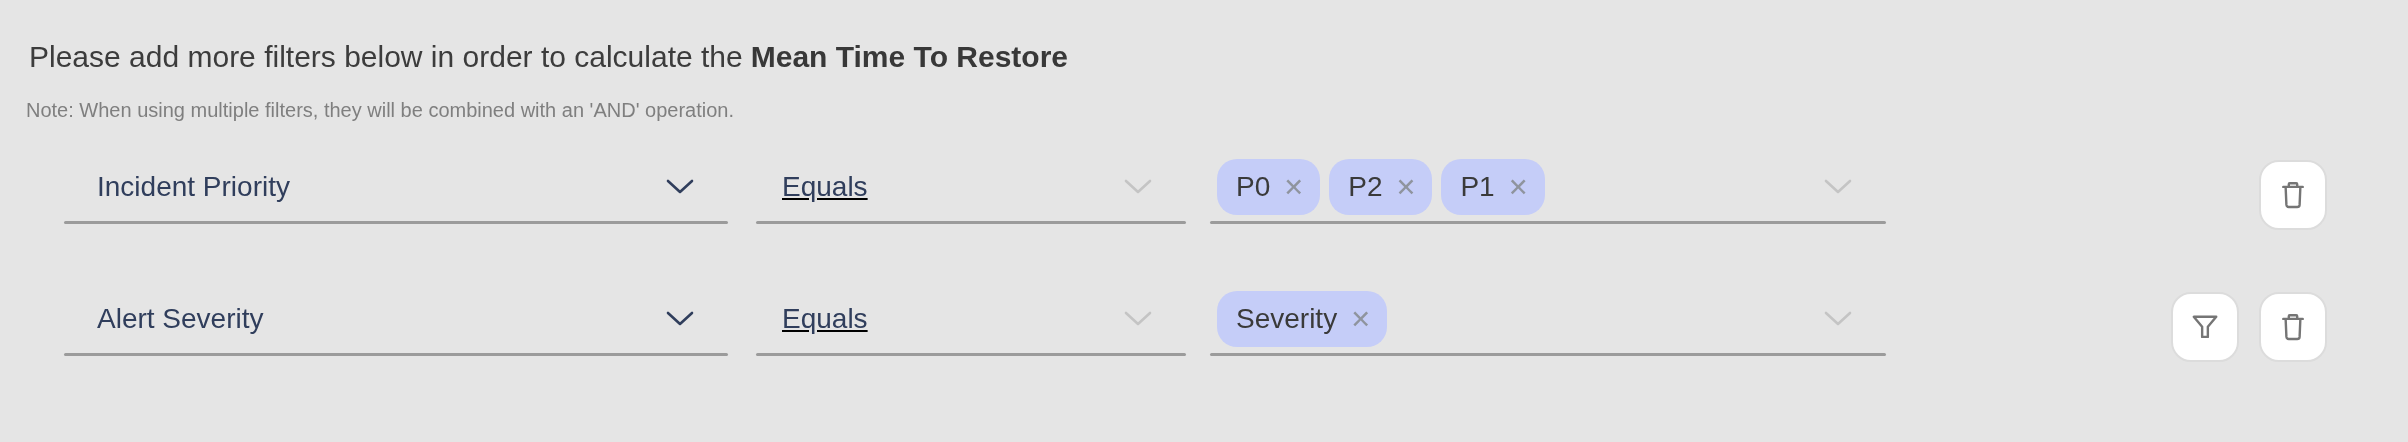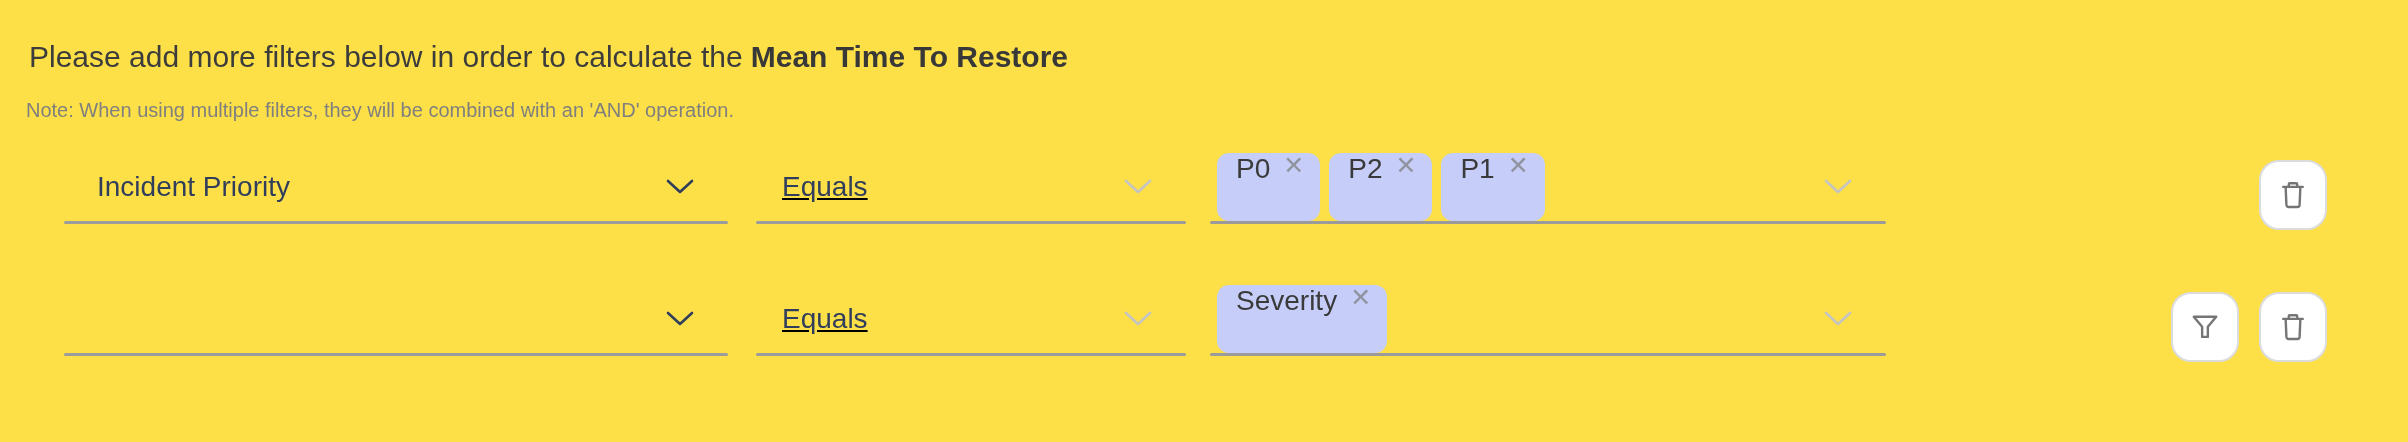--- a/index.html
+++ b/index.html
@@ -1,17 +1,17 @@
 <!DOCTYPE html>
 <html><head>
 <meta charset="utf-8">
 <style>
   html,body{margin:0;padding:0;background:#ffffff;}
   body{font-family:"Liberation Sans","DejaVu Sans",sans-serif;}
-  .canvas{position:relative;width:2408px;height:442px;background:#fde047;overflow:hidden;}
+  .canvas{position:relative;width:2408px;height:442px;background:#e5e5e5;overflow:hidden;}
 
   .header{position:absolute;left:29px;top:38px;font-size:30px;line-height:38px;color:#3c3c3c;white-space:nowrap;}
   .header b{font-weight:bold;color:#383838;margin-left:8px;}
   .note{position:absolute;left:26px;top:91px;font-size:20px;line-height:38px;color:#7f7f7f;white-space:nowrap;}
 
   .row{position:absolute;left:0;width:2408px;height:70px;}
   .row1{top:152px;}
   .row2{top:284px;}
 
   .field{position:absolute;top:0;height:70px;display:flex;align-items:center;}
@@ -20,21 +20,21 @@
   .f2{left:756px;width:430px;padding-left:26px;box-sizing:border-box;text-decoration:underline;}
   .f3{left:1210px;width:676px;padding-left:7px;box-sizing:border-box;}
 
   .flabel{font-size:28px;color:#303e5c;white-space:nowrap;}
   .chev{position:absolute;right:34px;top:50%;margin-top:-8px;width:28px;height:16px;}
   .chev polyline{fill:none;stroke-width:2.6;stroke-linecap:round;stroke-linejoin:round;}
   .chev.dark polyline{stroke:#303e5c;}
   .chev.light polyline{stroke:#c4c4c4;}
 
   .tags{display:flex;align-items:center;gap:9px;}
-  .tag{display:inline-flex;height:68px;padding:0 16px 0 19px;background:#c5cdf8;border-radius:12px;}
+  .tag{display:inline-flex;align-items:center;height:56px;padding:0 16px 0 19px;background:#c5cdf8;border-radius:20px;}
   .tag .tlabel{font-size:28px;color:#3a3a3a;white-space:nowrap;}
   .tag .tx{font-size:25px;color:#8f949e;margin-left:13px;cursor:pointer;line-height:1;}
 
   .actions{position:absolute;top:8px;display:flex;gap:20px;}
   .a1{left:2259px;}
   .a2{left:2171px;}
   .iconbtn{width:68px;height:70px;background:#ffffff;border:2px solid #dcdcdc;border-radius:20px;display:flex;align-items:center;justify-content:center;padding:0;cursor:pointer;box-sizing:border-box;}
   .iconbtn svg{width:36px;height:36px;}
   .iconbtn path{fill:none;stroke:#757575;stroke-width:1.6;stroke-linecap:round;stroke-linejoin:round;}
 </style>
@@ -85,20 +85,21 @@
           <path d="M5.5 6.6 H18.5"></path>
           <path d="M9.2 6.4 V4.8 Q9.2 4.2 9.8 4.2 H14.2 Q14.8 4.2 14.8 4.8 V6.4"></path>
           <path d="M7.1 6.8 L7.6 18.6 Q7.7 20 9.2 20 H14.8 Q16.3 20 16.4 18.6 L16.9 6.8"></path>
         </svg>
       </button>
     </div>
   </div>
 
   <div class="row row2">
     <div class="field f1">
+      <span class="flabel">Alert Severity</span>
       <svg class="chev dark" viewBox="0 0 28 16">
           <polyline points="2,2 14,13 26,2"></polyline>
         </svg>
     </div>
     <div class="field f2">
       <span class="flabel">Equals</span>
       <svg class="chev light" viewBox="0 0 28 16">
           <polyline points="2,2 14,13 26,2"></polyline>
         </svg>
     </div>

